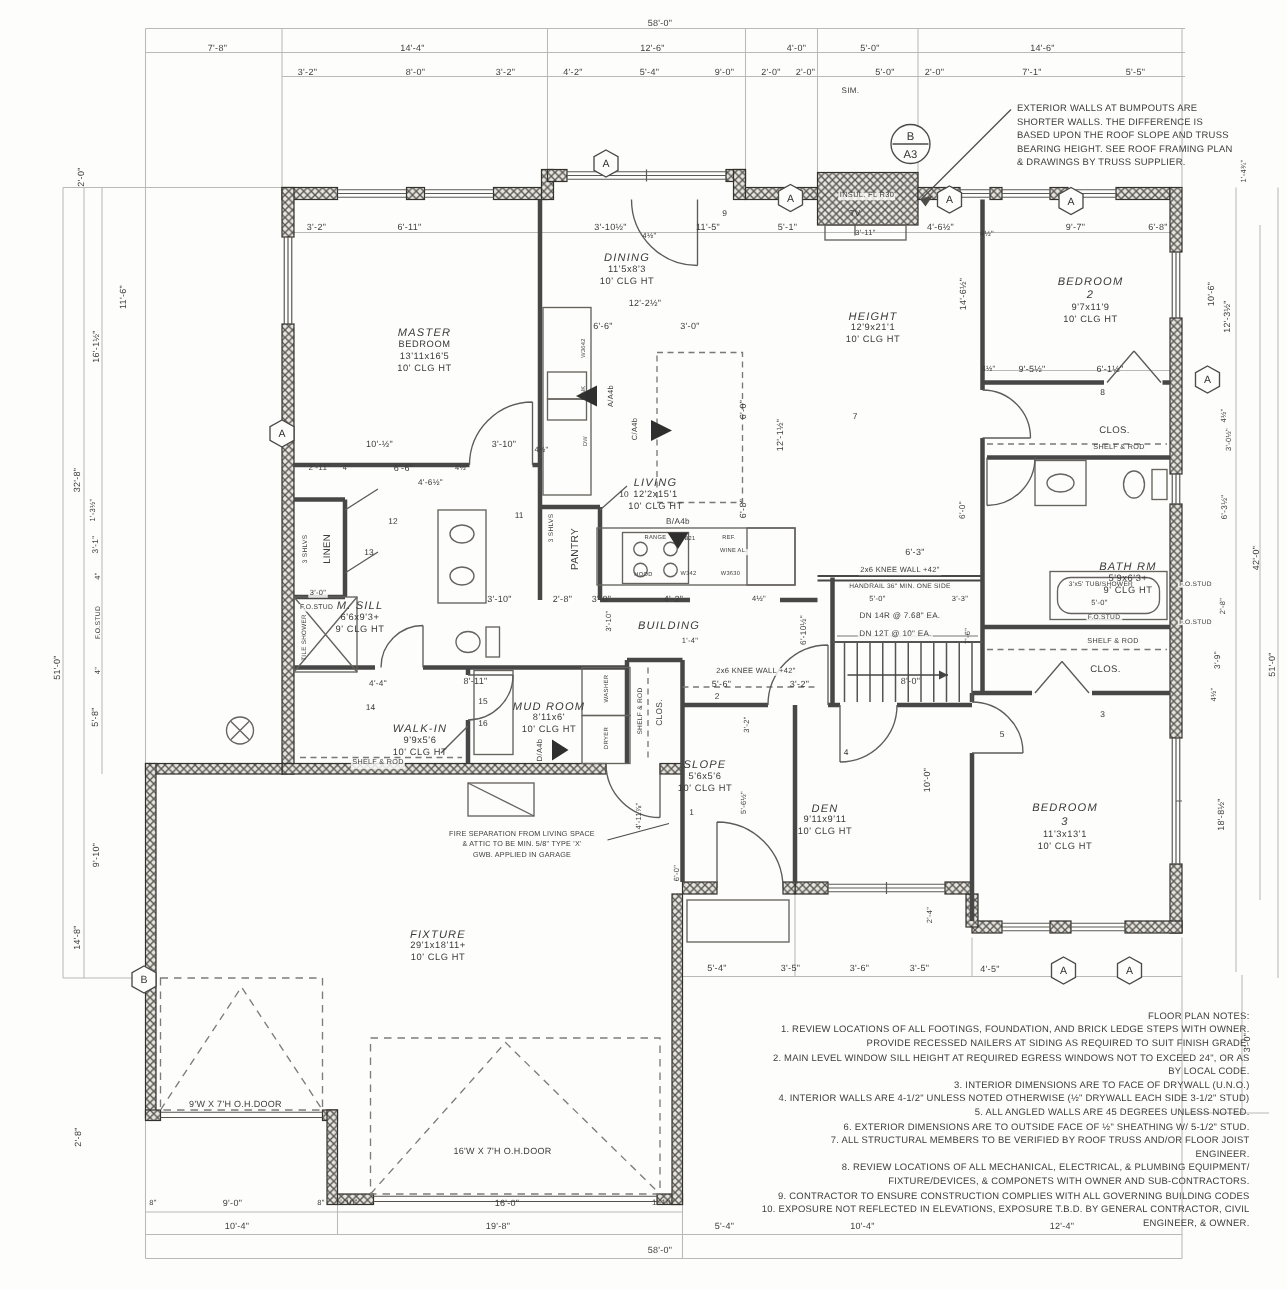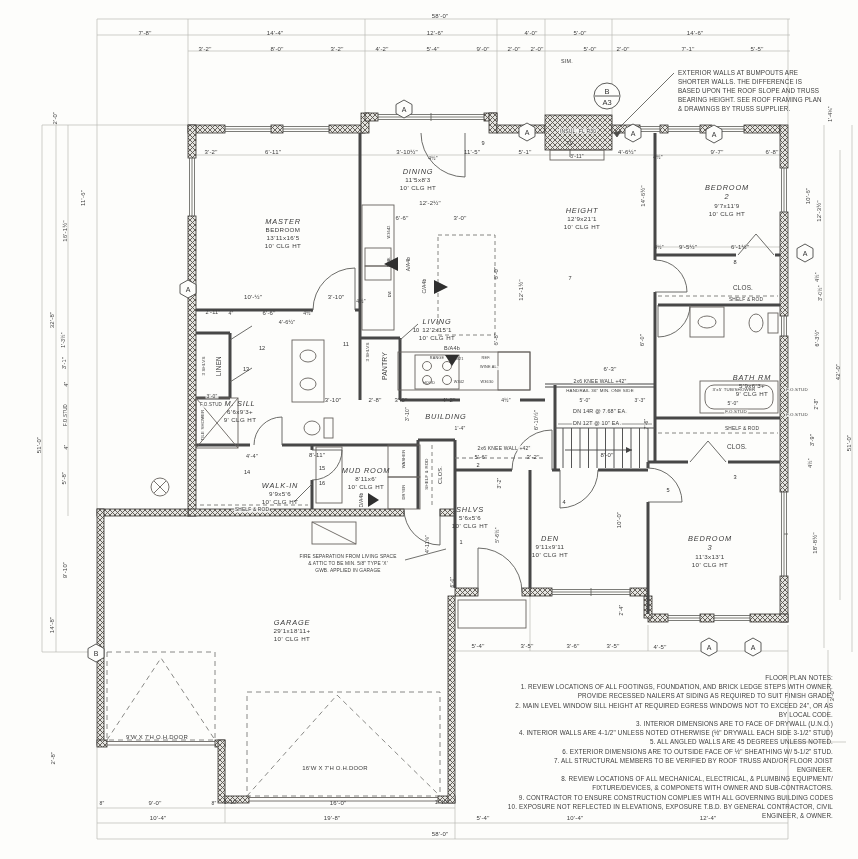--- a/index.html
+++ b/index.html
@@ -422,37 +422,37 @@
       </div>
       <div class="room" style="left: 366px; top: 479px;">
         <div class="roomname">MUD ROOM</div>
         <div class="roomsub">8'11x6'</div>
         <div class="roomsub">10' CLG HT</div>
       </div>
       <div class="room" style="left: 446px; top: 417px;">
         <div class="roomname">BUILDING</div>
       </div>
       <div class="room" style="left: 470px; top: 518px;">
-        <div class="roomname">SHLVS</div>
+        <div class="roomname">SLOPE</div>
         <div class="roomsub">5'6x5'6</div>
         <div class="roomsub">10' CLG HT</div>
       </div>
       <div class="room" style="left: 550px; top: 547px;">
         <div class="roomname">DEN</div>
         <div class="roomsub">9'11x9'11</div>
         <div class="roomsub">10' CLG HT</div>
       </div>
       <div class="room" style="left: 710px; top: 551px;">
         <div class="roomname">BEDROOM</div>
         <div class="roomname">3</div>
         <div class="roomsub">11'3x13'1</div>
         <div class="roomsub">10' CLG HT</div>
       </div>
       <div class="room" style="left: 292px; top: 631px;">
-        <div class="roomname">GARAGE</div>
+        <div class="roomname">FIXTURE</div>
         <div class="roomsub">29'1x18'11+</div>
         <div class="roomsub">10' CLG HT</div>
       </div>
       <div class="tag" style="left: 461px; top: 542px;">1</div>
       <div class="tag" style="left: 478px; top: 465px;">2</div>
       <div class="tag" style="left: 735px; top: 477px;">3</div>
       <div class="tag" style="left: 564px; top: 502px;">4</div>
       <div class="tag" style="left: 668px; top: 490px;">5</div>
       <div class="tag" style="left: 570px; top: 278px;">7</div>
       <div class="tag" style="left: 735px; top: 262px;">8</div>

